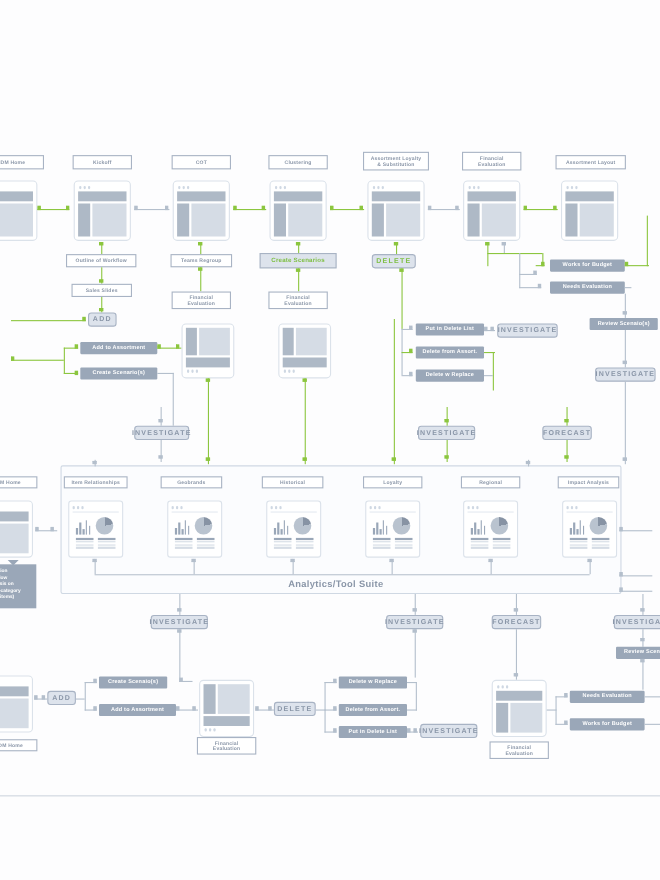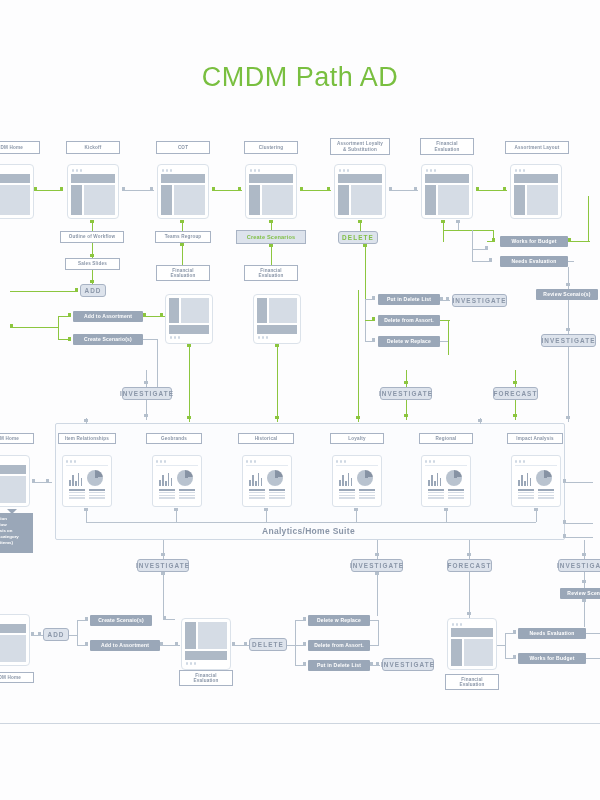--- a/index.html
+++ b/index.html
@@ -138,21 +138,20 @@
   .arw.r.b { border-top:2.6px solid transparent; border-bottom:2.6px solid transparent; border-left:3.4px solid #b4bfcc; }
   .arw.l.b { border-top:2.6px solid transparent; border-bottom:2.6px solid transparent; border-right:3.4px solid #b4bfcc; }
   .arw.d.b { border-left:2.6px solid transparent; border-right:2.6px solid transparent; border-top:3.4px solid #b4bfcc; }
   .arw.u.b { border-left:2.6px solid transparent; border-right:2.6px solid transparent; border-bottom:3.4px solid #b4bfcc; }
 </style>
 </head>
 <body>
 
 <div id="canvas">
 
-  <div class="title">CMDM Path AD</div>
 
   <div class="node lbl" style="left:-24px;top:141px;width:64px;height:13px;">CMDM Home</div>
   <div class="node lbl" style="left:66px;top:141px;width:54px;height:13px;">Kickoff</div>
   <div class="node lbl" style="left:156px;top:141px;width:54px;height:13px;">COT</div>
   <div class="node lbl" style="left:244px;top:141px;width:54px;height:13px;">Clustering</div>
   <div class="node lbl" style="left:330px;top:138px;width:60px;height:17px;">Assortment Loyalty
 &amp; Substitution</div>
   <div class="node lbl" style="left:420px;top:138px;width:54px;height:17px;">Financial
 Evaluation</div>
   <div class="node lbl" style="left:505px;top:141px;width:64px;height:13px;">Assortment Layout</div>
@@ -408,21 +407,21 @@
   <div class="node action" style="left:493px;top:387px;width:45px;height:13px;">FORECAST</div>
   <div class="ln v g" style="left:515px;top:370px;height:17px;"></div>
   <div class="arw d g" style="left:513px;top:381px;"></div>
   <div class="ln v g" style="left:515px;top:400px;height:20px;"></div>
   <div class="arw d g" style="left:513px;top:414px;"></div>
 
   <div class="ln v g" style="left:358px;top:290px;height:132px;"></div>
   <div class="arw d g" style="left:356px;top:416px;"></div>
 
   <div id="suite" style="left:55px;top:423px;width:508px;height:115px;"></div>
-  <div id="suite-label" style="left:262px;top:526px;">Analytics/Home Suite</div>
+  <div id="suite-label" style="left:262px;top:526px;">Analytics/Tool Suite</div>
 
   <div class="node lbl" style="left:58px;top:433px;width:58px;height:11px;">Item Relationships</div>
   <div class="node lbl" style="left:146px;top:433px;width:56px;height:11px;">Geobrands</div>
   <div class="node lbl" style="left:238px;top:433px;width:56px;height:11px;">Historical</div>
   <div class="node lbl" style="left:330px;top:433px;width:54px;height:11px;">Loyalty</div>
   <div class="node lbl" style="left:419px;top:433px;width:54px;height:11px;">Regional</div>
   <div class="node lbl" style="left:507px;top:433px;width:56px;height:11px;">Impact Analysis</div>
 
   <div class="acard" style="left:62px;top:455px;width:50px;height:52px;">
     <div class="tbar">

